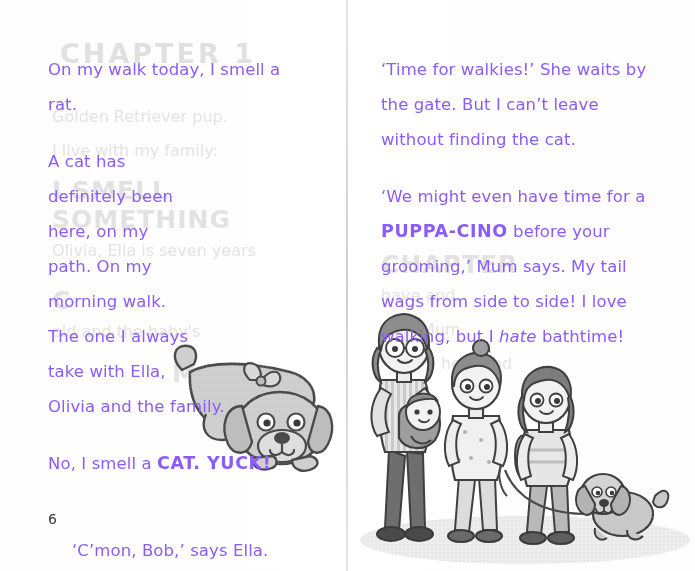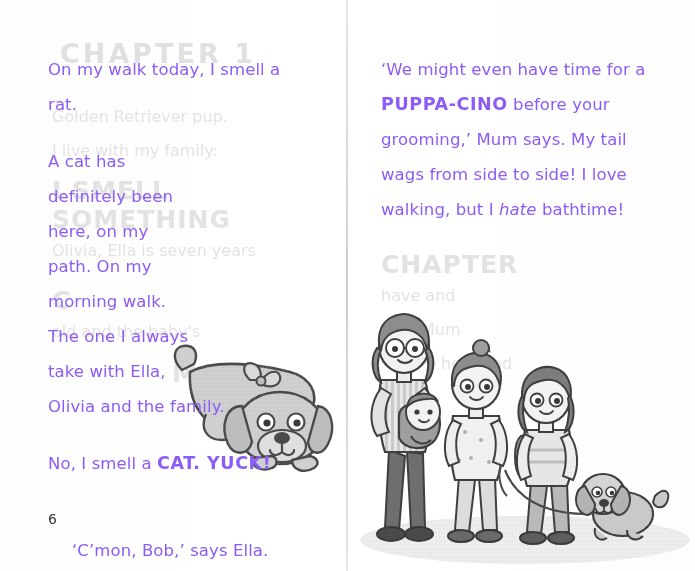--- a/index.html
+++ b/index.html
@@ -227,20 +227,23 @@
   <div class="page page-right">
 
     <div class="ghost ghost-block-right" style="top:250px; left:32px; width:290px;">
       <div class="ghost-big">CHAPTER</div>
       <div class="ghost-line">have and</div>
       <div class="ghost-line" style="margin-left:40px;">Mum</div>
       <div class="ghost-line" style="margin-left:60px;">here and</div>
     </div>
 
     <div class="text-block">
+      <p class="para">
+        <span>‘Time for walkies!’ She waits by the gate. But I can’t leave without finding the cat.</span>
+      </p>
       <p class="para">
         <span>‘We might even have time for a </span><span class="shout">PUPPA-CINO</span><span> before your grooming,’ Mum says. My tail wags from side to side! I love walking, but I </span><span class="ital">hate</span><span> bathtime!</span>
       </p>
     </div>
   </div>
 
   <div class="art art-family">
     <svg viewBox="0 0 340 265" width="340" height="265" aria-hidden="true">
       <defs>
         <pattern id="dotsB" width="4" height="4" patternUnits="userSpaceOnUse">

